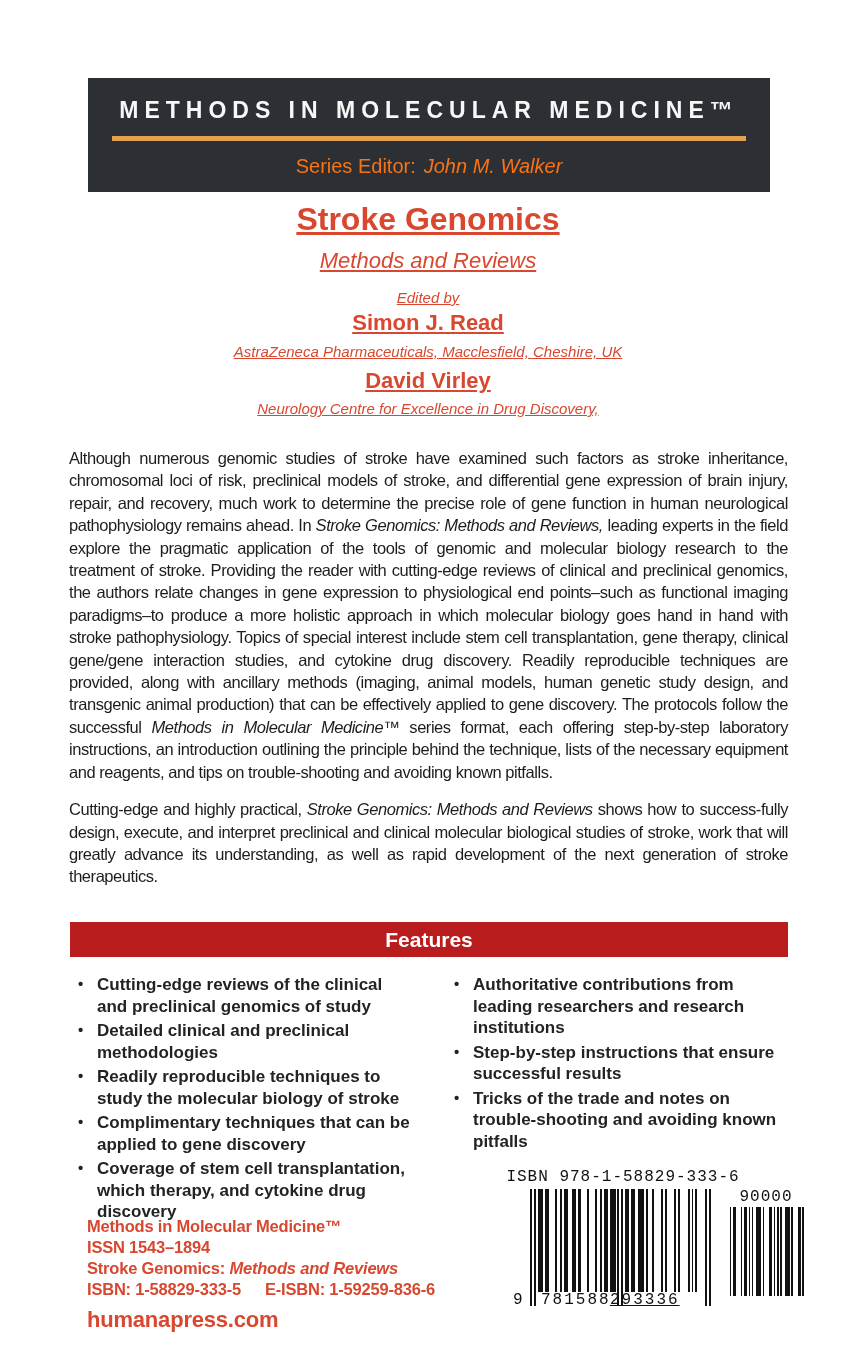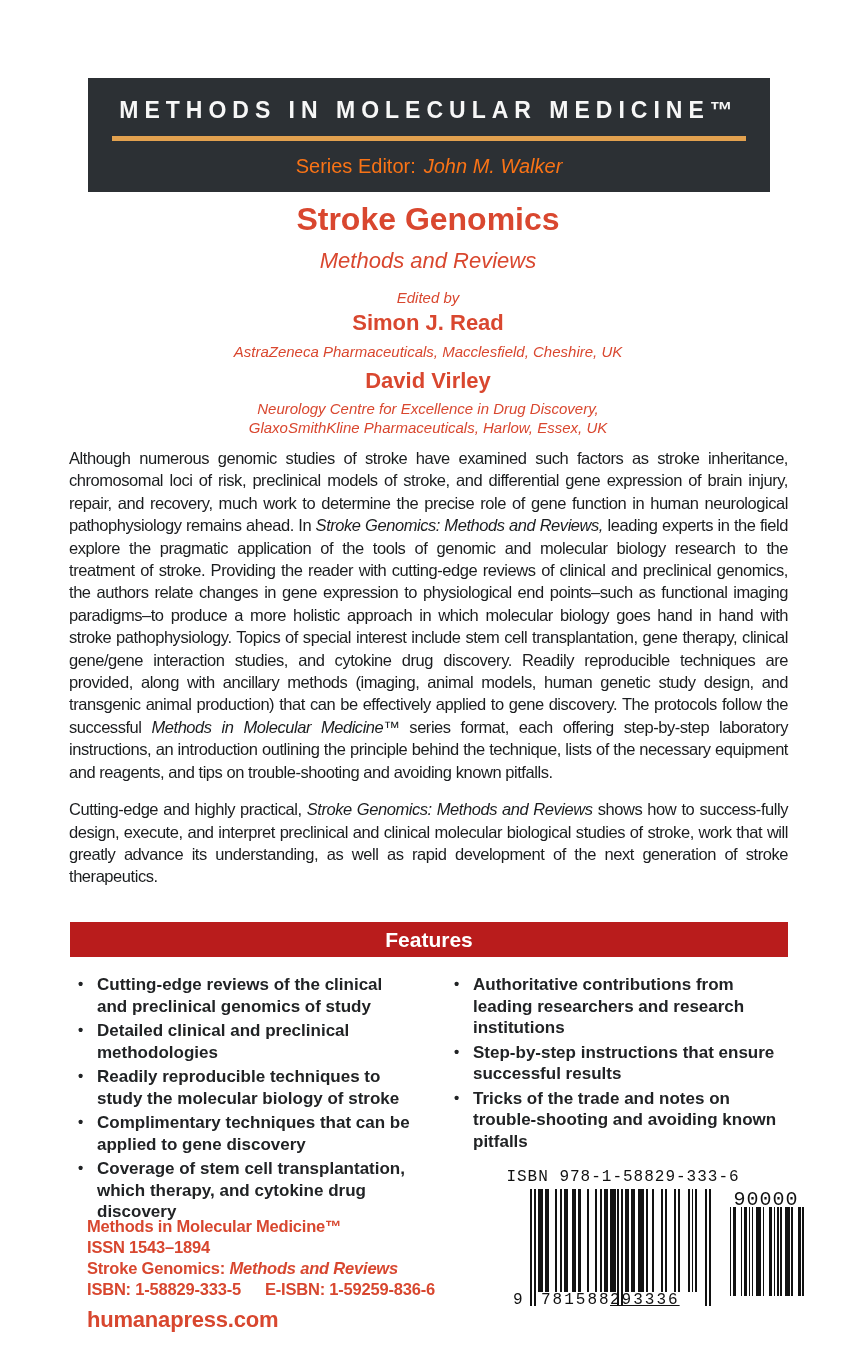--- a/index.html
+++ b/index.html
@@ -20,21 +20,21 @@
     color:#f7f7f7;
   }
   .series-rule{
     width:634px;height:5px;margin:12px auto 0 auto;background:#e2a14f;
   }
   .series-editor{
     margin-top:14px;font-size:20px;color:#f97316;
   }
   .series-editor .name{font-style:italic;margin-left:8px;}
   
-  .red{color:#d9472f;}
+  .red{color:#d9472f;text-decoration:underline;}
   .centered{position:absolute;left:0;right:0;text-align:center;}
   .book-title{top:201px;font-size:32px;font-weight:bold;}
   .book-subtitle{top:248px;font-size:22px;font-style:italic;font-weight:500;}
   .edited-by{top:289px;font-size:15px;font-style:italic;}
   .ed1-name{top:310px;font-size:22px;font-weight:bold;}
   .ed1-affil{top:343px;font-size:15px;font-style:italic;}
   .ed2-name{top:368px;font-size:22px;font-weight:bold;}
   .ed2-affil{top:400px;font-size:15px;font-style:italic;line-height:18.5px;}
   
   .description{
@@ -78,21 +78,21 @@
     position:absolute;left:498px;top:1168px;width:250px;text-align:center;
     font-size:16px;letter-spacing:1px;
   }
   .bc-main{position:absolute;left:530px;top:1189px;}
   .bc-digit{position:absolute;top:1291px;font-size:16px;letter-spacing:2px;}
   .bc-d9{left:513px;}
   .bc-d1{left:541px;}
   .bc-d2{left:610px;text-decoration:underline;}
   .bc-price{
     position:absolute;left:728px;top:1188px;width:76px;text-align:center;
-    font-size:20px;letter-spacing:1px;
+    font-size:16px;letter-spacing:1px;
   }
   .bc-supp{position:absolute;left:728px;top:1207px;}
 </style>
 </head>
 <body>
 
 <div class="page">
 
   <div class="series-box">
     <div class="series-title">METHODS IN MOLECULAR MEDICINE™</div>
@@ -103,21 +103,20 @@
   </div>
 
   <div class="centered red book-title">Stroke Genomics</div>
   <div class="centered red book-subtitle">Methods and Reviews</div>
   <div class="centered red edited-by">Edited by</div>
   <div class="centered red ed1-name">Simon J. Read</div>
   <div class="centered red ed1-affil">AstraZeneca Pharmaceuticals, Macclesfield, Cheshire, UK</div>
   <div class="centered red ed2-name">David Virley</div>
   <div class="centered red ed2-affil">
     <div>Neurology Centre for Excellence in Drug Discovery,</div>
-    <div>GlaxoSmithKline Pharmaceuticals, Harlow, Essex, UK</div>
   </div>
 
   <div class="description">
     <p><span>Although numerous genomic studies of stroke have examined such factors as stroke inheritance, chromosomal loci of risk, preclinical models of stroke, and differential gene expression of brain injury, repair, and recovery, much work to determine the precise role of gene function in human neurological pathophysiology remains ahead. In </span><span class="it">Stroke Genomics: Methods and Reviews,</span><span> leading experts in the field explore the pragmatic application of the tools of genomic and molecular biology research to the treatment of stroke. Providing the reader with cutting-edge reviews of clinical and preclinical genomics, the authors relate changes in gene expression to physiological end points–such as functional imaging paradigms–to produce a more holistic approach in which molecular biology goes hand in hand with stroke pathophysiology. Topics of special interest include stem cell transplantation, gene therapy, clinical gene/gene interaction studies, and cytokine drug discovery. Readily reproducible techniques are provided, along with ancillary methods (imaging, animal models, human genetic study design, and transgenic animal production) that can be effectively applied to gene discovery. The protocols follow the successful </span><span class="it">Methods in Molecular Medicine™</span><span> series format, each offering step-by-step laboratory instructions, an introduction outlining the principle behind the technique, lists of the necessary equipment and reagents, and tips on trouble-shooting and avoiding known pitfalls.</span></p>
     <p><span>Cutting-edge and highly practical, </span><span class="it">Stroke Genomics: Methods and Reviews</span><span> shows how to success-fully design, execute, and interpret preclinical and clinical molecular biological studies of stroke, work that will greatly advance its understanding, as well as rapid development of the next generation of stroke therapeutics.</span></p>
   </div>
 
   <div class="features-banner">Features</div>
   <div class="features-cols">
     <div class="features-col">

